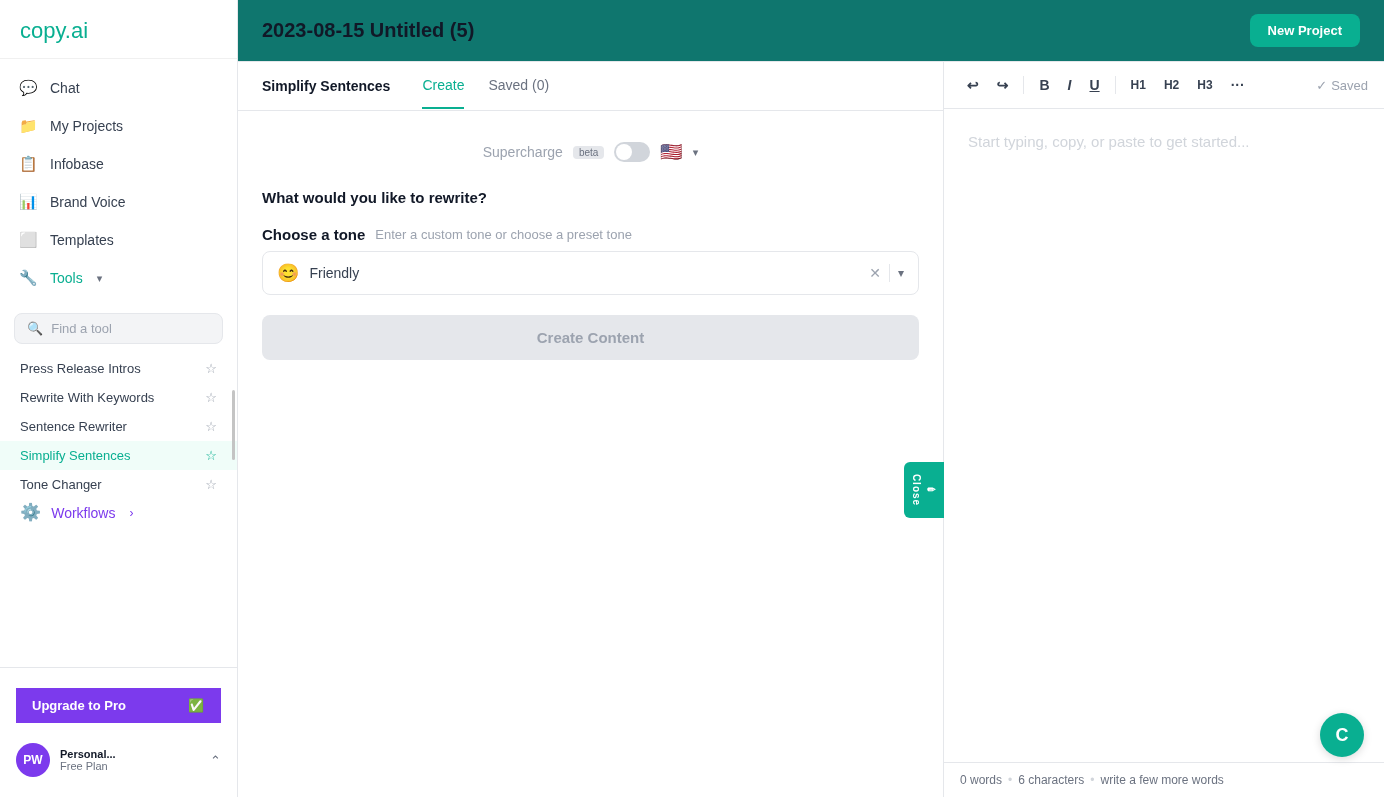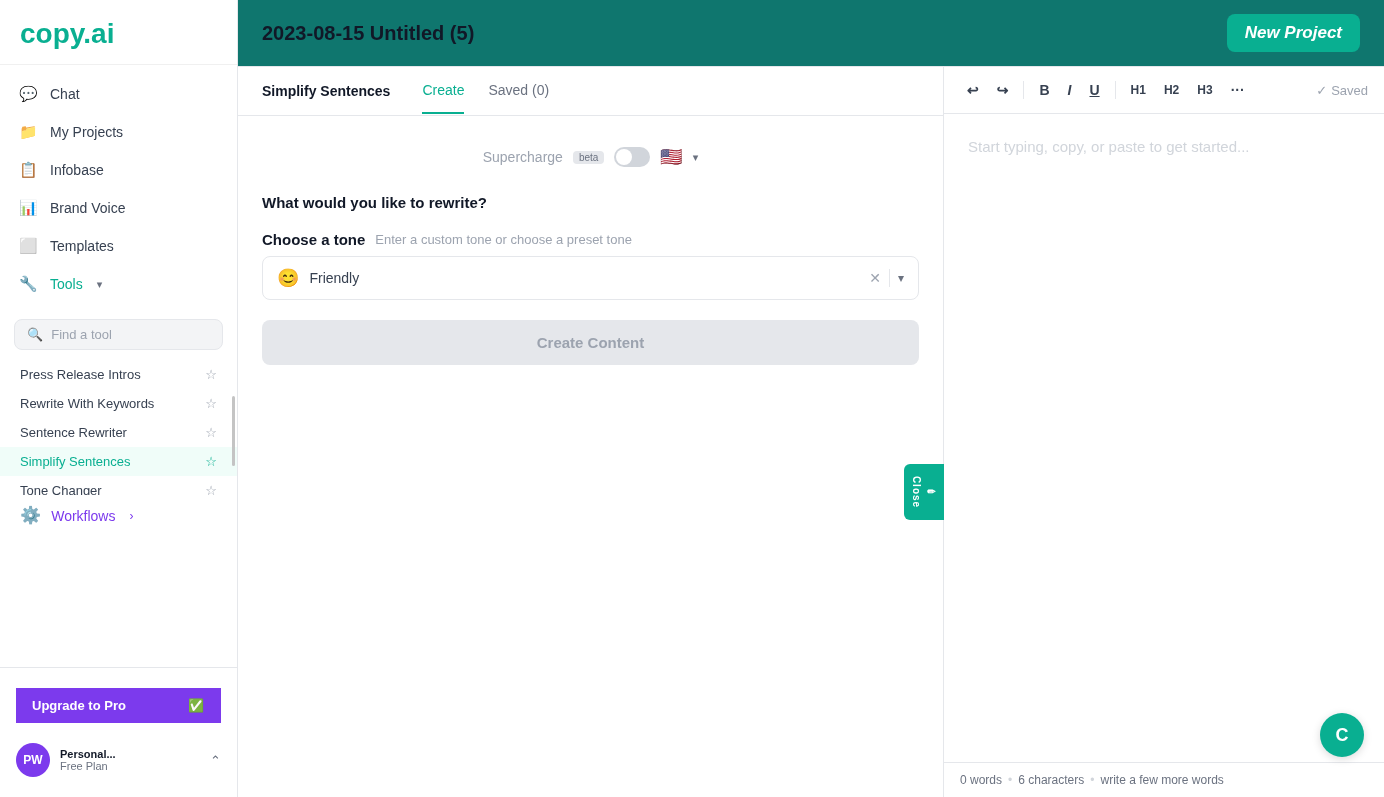--- a/index.html
+++ b/index.html
@@ -15,22 +15,22 @@
       flex-direction: column;
       height: 100%;
     }
 
     #logo-area {
       padding: 18px 20px 14px;
       border-bottom: 1px solid #f0f0f0;
     }
 
     .logo-text {
-      font-size: 28px;
-      font-weight: 700;
+      font-size: 22px;
+      font-weight: 400;
       color: #1a1a1a;
     }
     .logo-text span { color: #09af91; }
 
     .nav-section {
       padding: 10px 0;
     }
 
     .nav-item {
       display: flex;
@@ -187,24 +187,23 @@
       font-size: 20px;
       font-weight: 700;
       color: #111827;
     }
     .new-project-btn {
       background: #09af91;
       color: #fff;
       border: none;
       border-radius: 8px;
       padding: 9px 18px;
-      font-size: 17px;
-      font-weight: 600;
-      cursor: pointer;
-      font-style: italic;
+      font-size: 13px;
+      font-weight: 600;
+      cursor: pointer;
     }
 
     
     .content-area {
       display: flex;
       flex: 1;
       overflow: hidden;
     }
 
     

